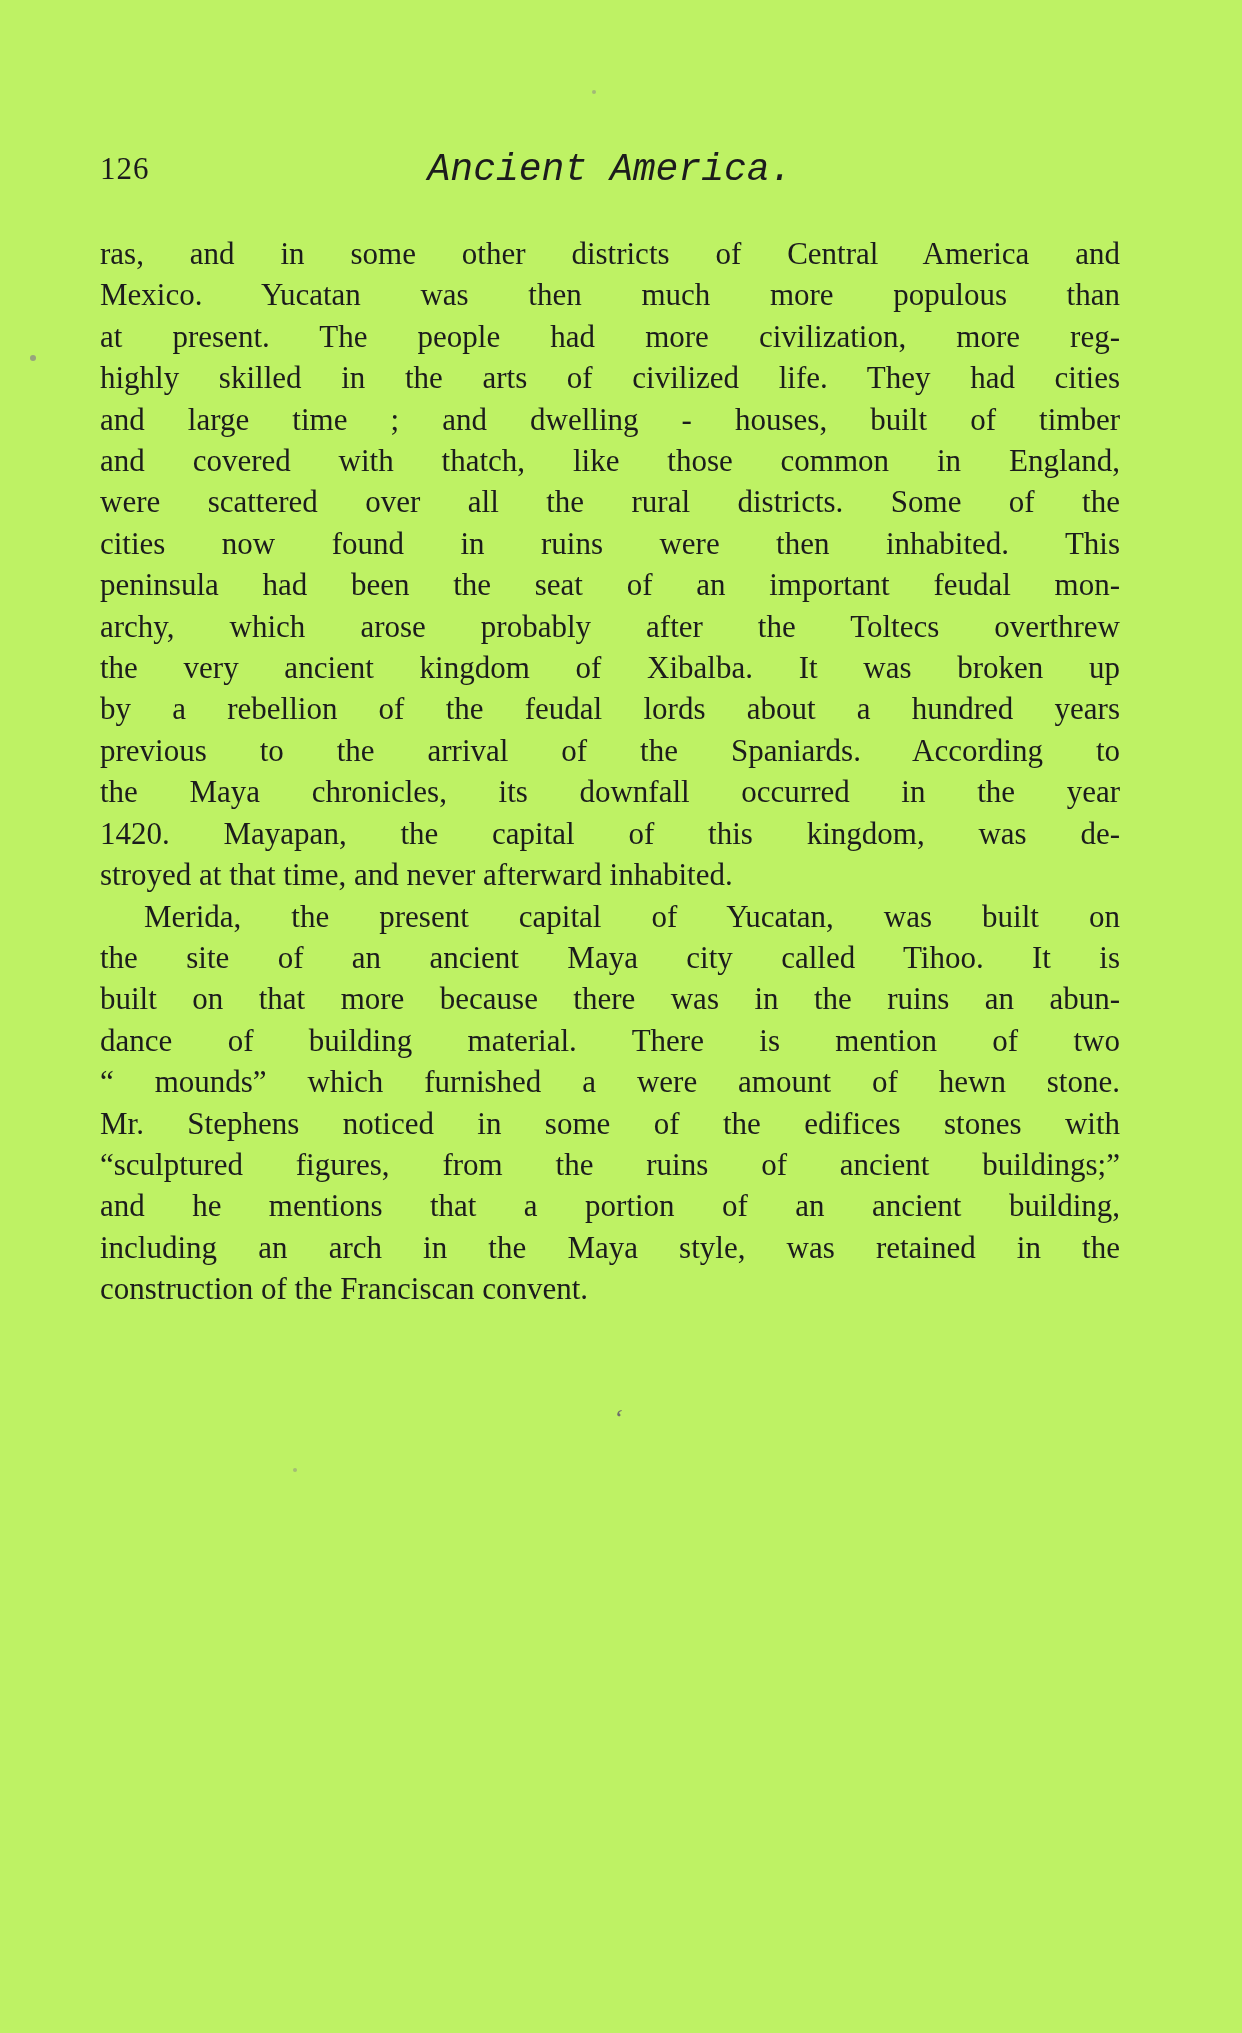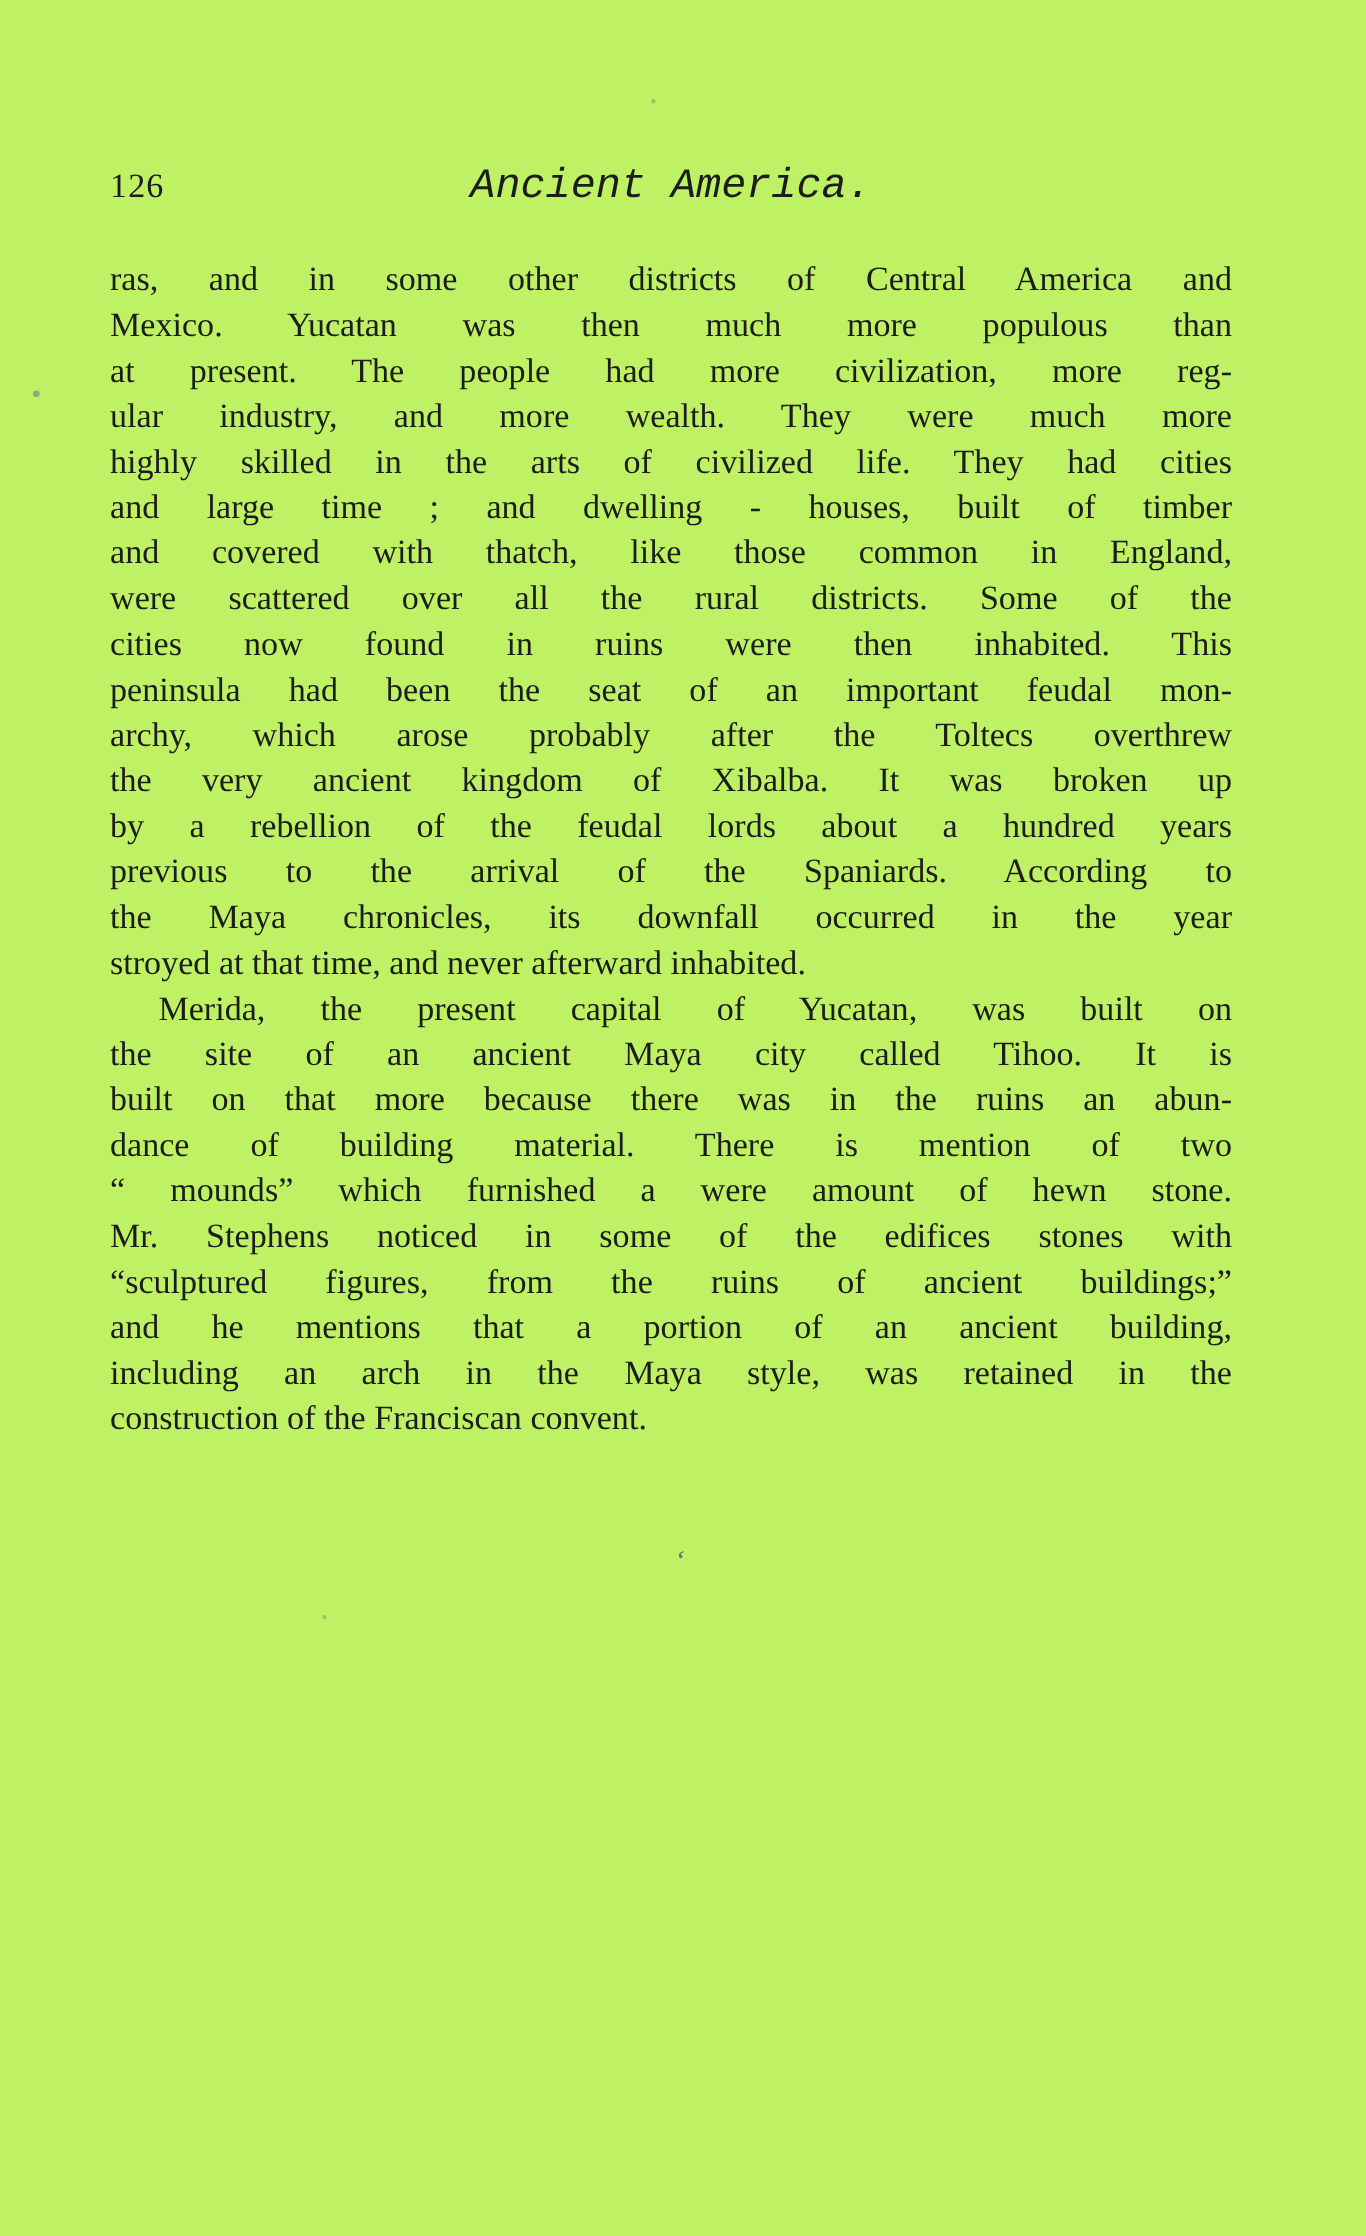--- a/index.html
+++ b/index.html
@@ -85,32 +85,32 @@
     <span class="page-number">126</span>
     <span class="running-title">Ancient America.</span>
   </div>
 
   <div class="text-block">
 
     <div class="para">
       <div class="line">ras, and in some other districts of Central America and</div>
       <div class="line">Mexico. Yucatan was then much more populous than</div>
       <div class="line">at present. The people had more civilization, more reg-</div>
-      <div class="line">ular industry, and more wealth. They were much more</div>
       <div class="line">highly skilled in the arts of civilized life. They had cities</div>
       <div class="line">and large time ; and dwelling - houses, built of timber</div>
       <div class="line">and covered with thatch, like those common in England,</div>
       <div class="line">were scattered over all the rural districts. Some of the</div>
       <div class="line">cities now found in ruins were then inhabited. This</div>
       <div class="line">peninsula had been the seat of an important feudal mon-</div>
       <div class="line">archy, which arose probably after the Toltecs overthrew</div>
       <div class="line">the very ancient kingdom of Xibalba. It was broken up</div>
       <div class="line">by a rebellion of the feudal lords about a hundred years</div>
       <div class="line">previous to the arrival of the Spaniards. According to</div>
       <div class="line">the Maya chronicles, its downfall occurred in the year</div>
+      <div class="line">1420. Mayapan, the capital of this kingdom, was de-</div>
       <div class="line end">stroyed at that time, and never afterward inhabited.</div>
     </div>
 
     <div class="para">
       <div class="line first">Merida, the present capital of Yucatan, was built on</div>
       <div class="line">the site of an ancient Maya city called Tihoo. It is</div>
       <div class="line">built on that more because there was in the ruins an abun-</div>
       <div class="line">dance of building material. There is mention of two</div>
       <div class="line">“ mounds” which furnished a were amount of hewn stone.</div>
       <div class="line">Mr. Stephens noticed in some of the edifices stones with</div>

